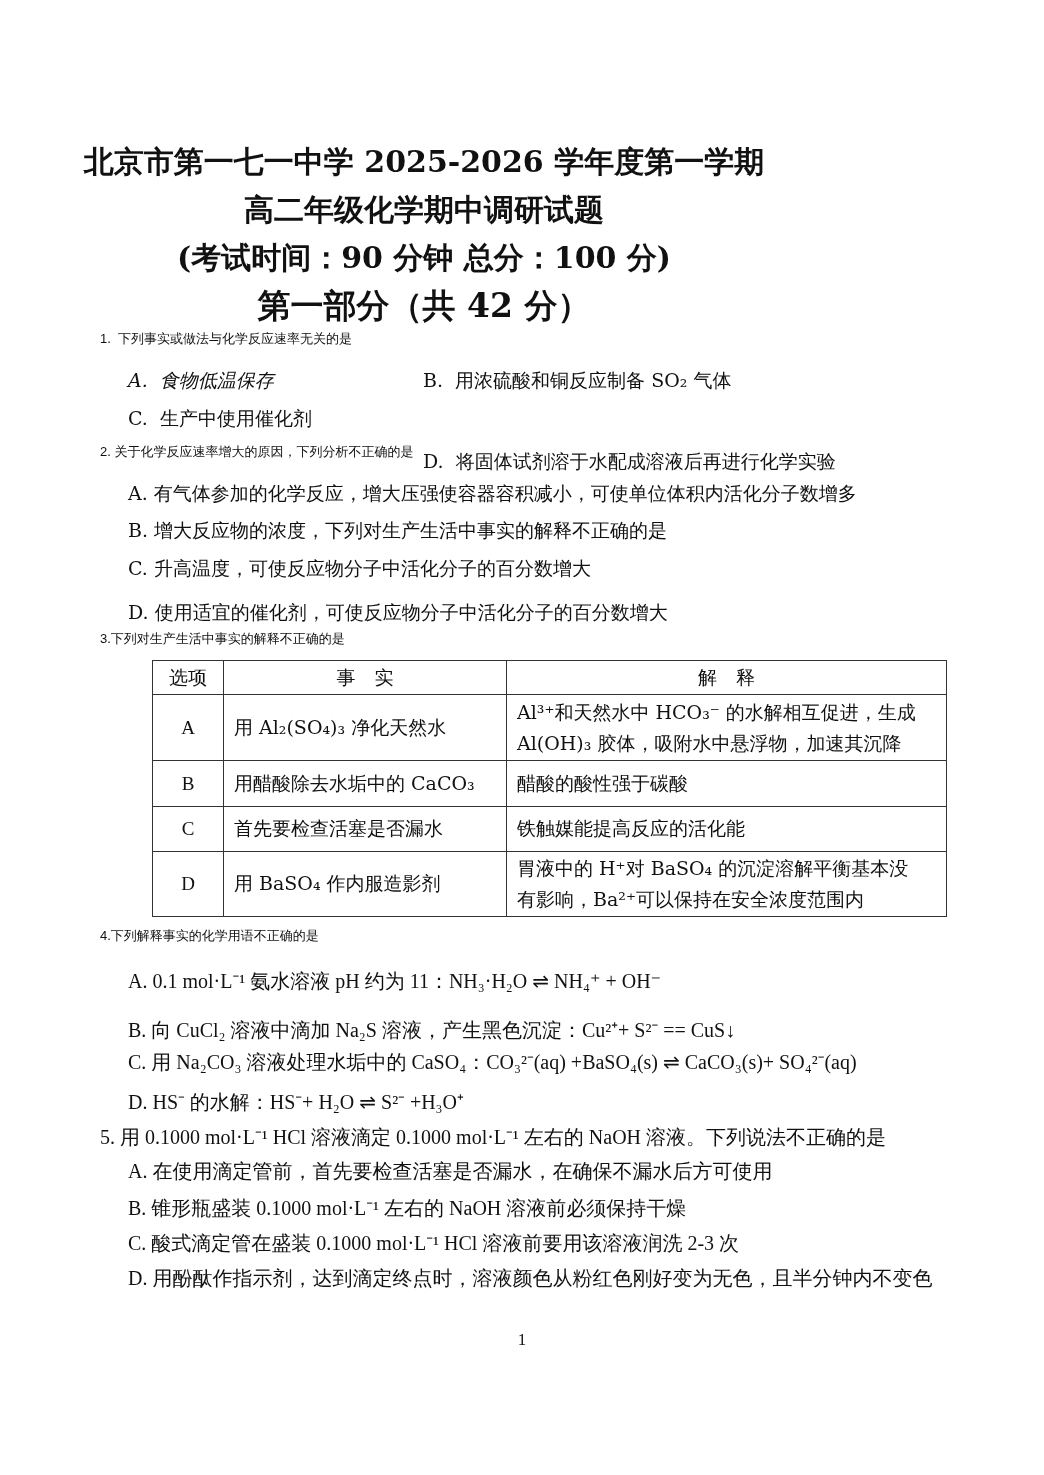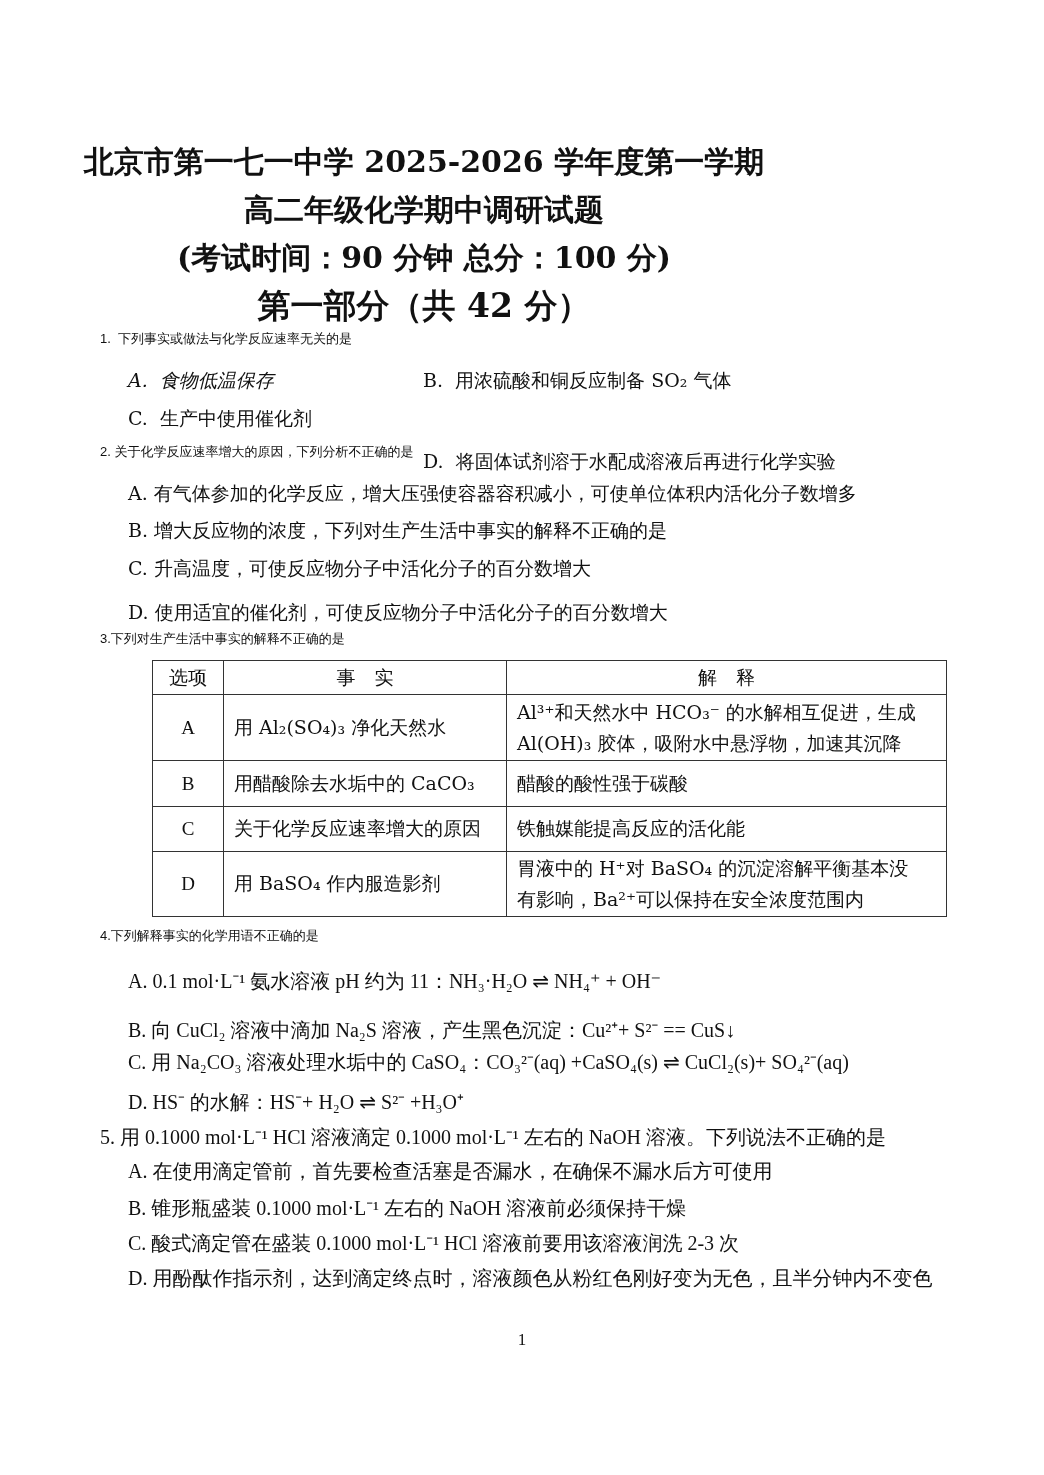--- a/index.html
+++ b/index.html
@@ -101,21 +101,21 @@
         <span class="cell-line">Al(OH)₃ 胶体，吸附水中悬浮物，加速其沉降</span>
       </td>
     </tr>
     <tr style="height:46px;">
       <td class="col-opt">B</td>
       <td class="col-fact">用醋酸除去水垢中的 CaCO₃</td>
       <td>醋酸的酸性强于碳酸</td>
     </tr>
     <tr style="height:45px;">
       <td class="col-opt">C</td>
-      <td class="col-fact">关于化学反应速率增大的原因</td>
+      <td class="col-fact">首先要检查活塞是否漏水</td>
       <td>铁触媒能提高反应的活化能</td>
     </tr>
     <tr style="height:65px;">
       <td class="col-opt">D</td>
       <td class="col-fact">用 BaSO₄ 作内服造影剂</td>
       <td>
         <span class="cell-line">胃液中的 H⁺对 BaSO₄ 的沉淀溶解平衡基本没</span>
         <span class="cell-line">有影响，Ba²⁺可以保持在安全浓度范围内</span>
       </td>
     </tr>
@@ -128,21 +128,21 @@
 <div class="abs opt chem" style="left:128px; top:967px;">
   <span>A.</span>
   <span>0.1 mol·L⁻¹ 氨水溶液 pH 约为 11：NH₃·H₂O ⇌ NH₄⁺ + OH⁻</span>
 </div>
 <div class="abs opt chem" style="left:128px; top:1008px;margin-top:8px;">
   <span>B.</span>
   <span>向 CuCl₂ 溶液中滴加 Na₂S 溶液，产生黑色沉淀：Cu²⁺+ S²⁻ == CuS↓</span>
 </div>
 <div class="abs opt chem" style="left:128px; top:1048px;">
   <span>C.</span>
-  <span>用 Na₂CO₃ 溶液处理水垢中的 CaSO₄：CO₃²⁻(aq) +CaSO₄(s) ⇌ CuCl₂(s)+ SO₄²⁻(aq)</span>
+  <span>用 Na₂CO₃ 溶液处理水垢中的 CaSO₄：CO₃²⁻(aq) +BaSO₄(s) ⇌ CaCO₃(s)+ SO₄²⁻(aq)</span>
 </div>
 <div class="abs opt chem" style="left:128px; top:1088px;">
   <span>D.</span>
   <span>HS⁻ 的水解：HS⁻+ H₂O ⇌ S²⁻ +H₃O⁺</span>
 </div>
 
 <div class="abs q chem" style="left:100px; top:1123px;">
   <span>5.</span>
   <span>用 0.1000 mol·L⁻¹ HCl 溶液滴定 0.1000 mol·L⁻¹  左右的 NaOH 溶液。下列说法不正确的是</span>
 </div>

